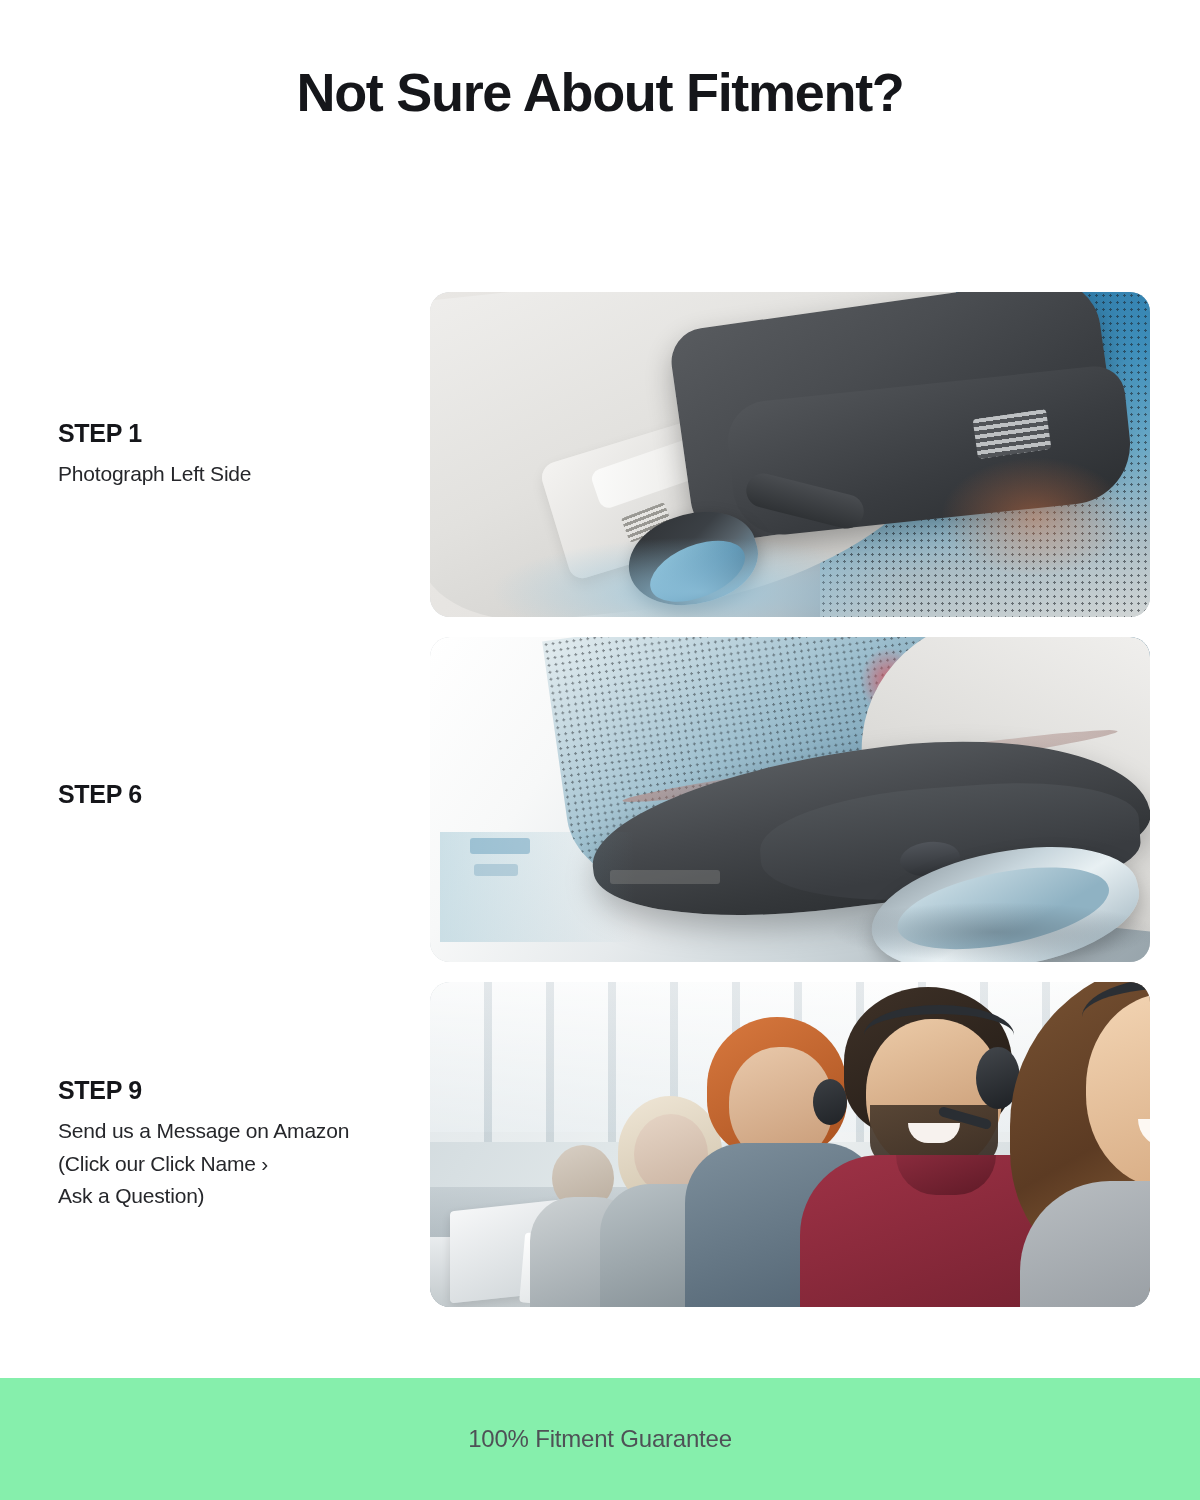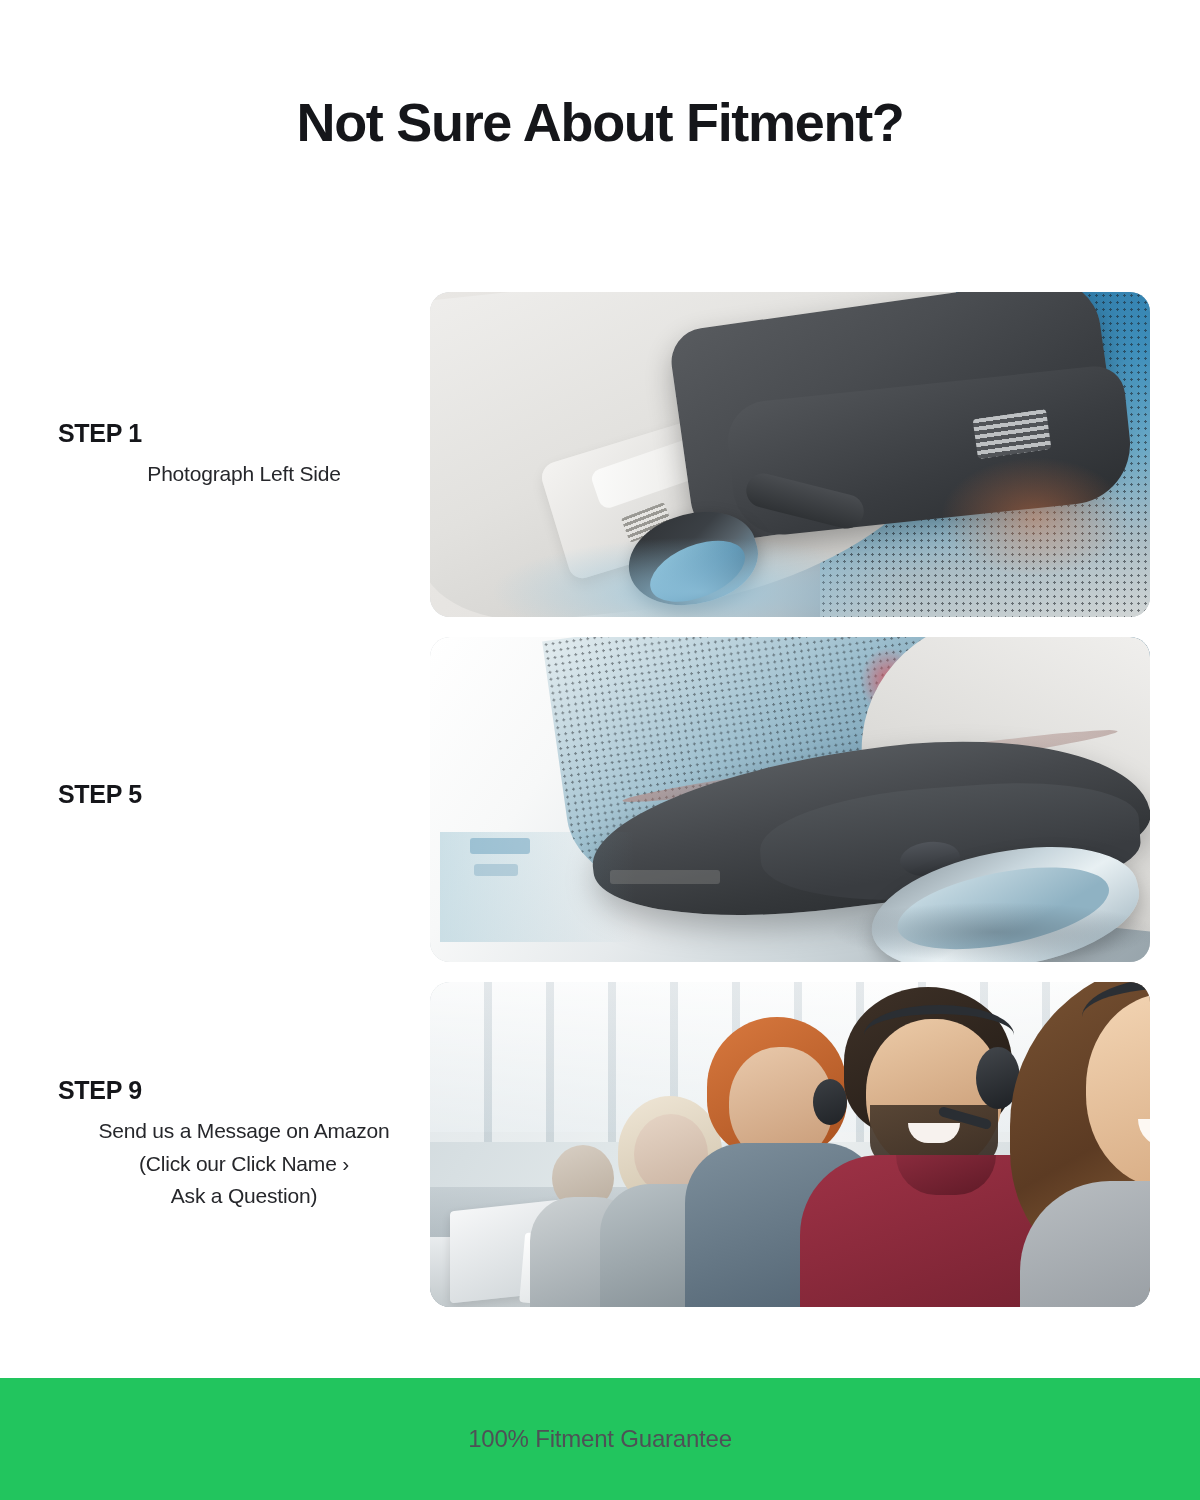--- a/index.html
+++ b/index.html
@@ -15,21 +15,20 @@
     width: 1200px;
     height: 1500px;
     background: #ffffff;
     overflow: hidden;
   }
 
   
   .header {
     padding-top: 62px;
     text-align: center;
-    margin-top: 30px;
   }
   .header-title {
     font-size: 54px;
     font-weight: 700;
     letter-spacing: -1.3px;
     color: #15161a;
     line-height: 1.12;
   }
   .header-sub {
     margin-top: 22px;
@@ -63,21 +62,20 @@
     color: #15161a;
     letter-spacing: -0.3px;
     margin-bottom: 10px;
   }
   .step-desc {
     font-size: 21px;
     color: #26272b;
     line-height: 1.55;
     font-weight: 400;
     letter-spacing: -0.2px;
-    text-align: center;
   }
   .step-desc span { display: block; }
 
   .photo {
     position: relative;
     width: 720px;
     height: 325px;
     border-radius: 20px;
     overflow: hidden;
     flex: 0 0 720px;
@@ -360,21 +358,21 @@
   .pE .body {
     position:absolute; left:-10px; top:214px; width:380px; height:140px; border-radius:90px 80px 0 0;
     background: linear-gradient(160deg,#b9bec2,#878d93);
   }
 
   
   .footer {
     position: absolute;
     left: 0; bottom: 0;
     width: 1200px; height: 122px;
-    background: #22c55e;
+    background: #86efac;
     display: flex;
     align-items: center;
     justify-content: center;
   }
   .footer-text {
     font-size: 24px;
     color: #4e5156;
     letter-spacing: -0.2px;
   }
 </style>
@@ -412,21 +410,21 @@
         <div class="p1-mirror">
           <div class="p1-mirror-glass"></div>
         </div>
         <div class="p1-bottomglare"></div>
         <div class="p1-warm"></div>
       </div>
     </div>
 
     <div class="step-row">
       <div class="step-text">
-        <div class="step-label">STEP 5</div>
+        <div class="step-label">STEP 6</div>
       </div>
       <div class="photo p2">
         <div class="p2-bg"></div>
         <div class="p2-glass"></div>
         <div class="p2-dots"></div>
         <div class="p2-red"></div>
         <div class="p2-headliner"></div>
         <div class="p2-trimline"></div>
         <div class="p2-housing"></div>
         <div class="p2-housing2"></div>

